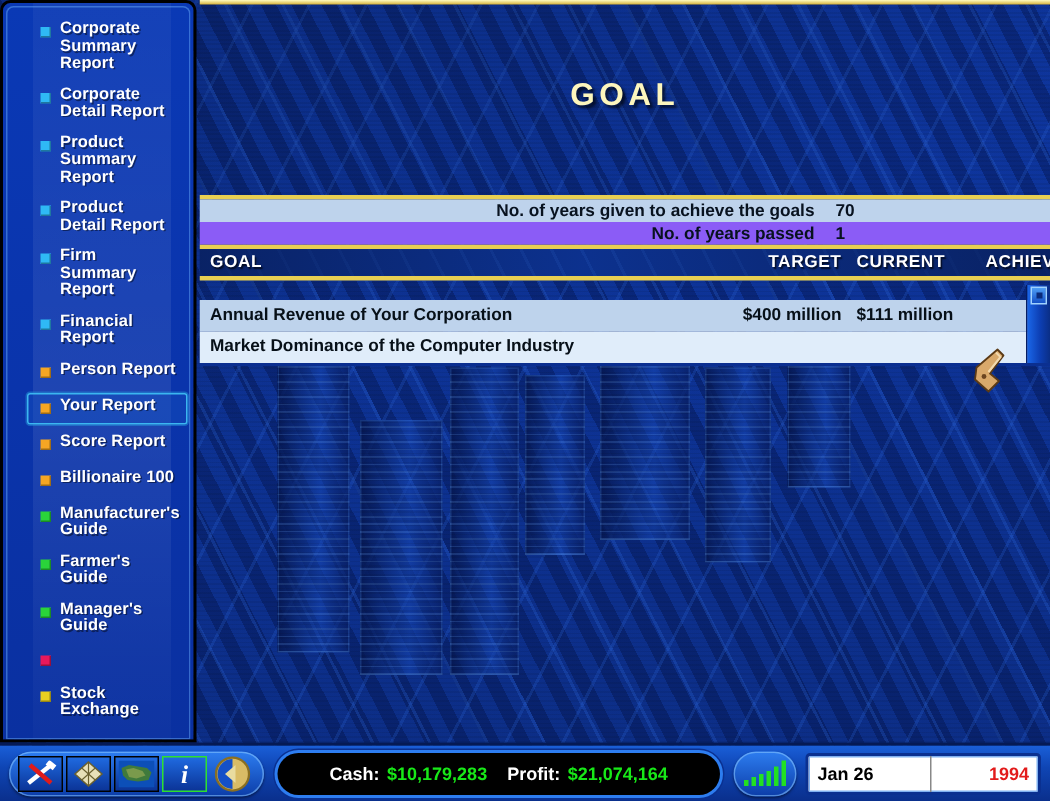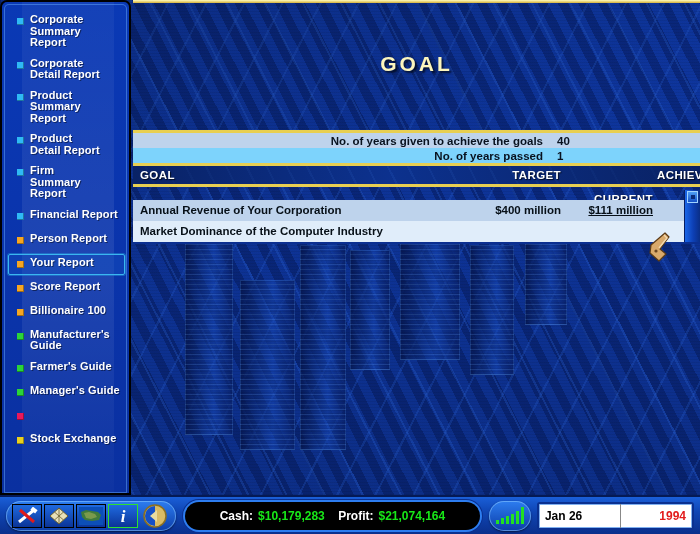--- a/index.html
+++ b/index.html
@@ -80,21 +80,21 @@
     box-shadow: inset 0 0 0 1px rgba(110,180,255,.45);
     pointer-events:none;
   }
   #sidebar .bg-fade{
     position:absolute; left:20px; top:0; width:92px; bottom:0;
     background: linear-gradient(180deg, rgba(255,255,255,.045), rgba(255,255,255,.085) 55%, rgba(255,255,255,.02));
     pointer-events:none;
   }
   .nav-list {
     position: relative;
-    margin: 0; padding: 3px 0 0 2px; list-style: none;
+    margin: 0; padding: 3px 0 0 12px; list-style: none;
   }
   .nav-item {
     position: relative;
     display: flex;
     align-items: flex-start;
     gap: 6px;
     padding: 2px 4px 2px 8px;
     margin: 0 4px 3px 4px;
     min-height: 15px;
     border: 1px solid transparent;
@@ -156,21 +156,21 @@
   }
   .sum-row {
     display: flex;
     align-items: center;
     height: 15px;
     font-size: 11.5px;
     font-weight: bold;
     color: #08121f;
   }
   .sum-row.r1 { background: #bed3ec; }
-  .sum-row.r2 { background: #7dd3fc; }
+  .sum-row.r2 { background: #8b5cf6; }
   .sum-label {
     flex: 0 0 410px;
     text-align: right;
     padding-right: 14px;
   }
   .sum-value {
     flex: 0 0 auto;
     text-align: left;
   }
 
@@ -190,21 +190,21 @@
     font-weight: bold;
     letter-spacing: .4px;
   }
   .col-head .ch {
     position: absolute;
     top: 3px;
     text-shadow: 1px 1px 1px rgba(0,0,0,.7);
   }
   .ch-goal     { left: 7px; }
   .ch-target   { left: 350px; width: 78px; text-align: right; }
-  .ch-current  { left: 438px; width: 82px; text-align: right; margin-top: 24px; }
+  .ch-current  { left: 438px; width: 82px; text-align: left; }
   .ch-achieved { left: 524px; width: 76px; text-align: left; }
 
   
   .goal-table {
     position: absolute;
     left: 0; top: 190px;
     width: 100%;
     border-bottom: 2px solid #0b2f90;
   }
   .g-row {
@@ -214,21 +214,21 @@
     font-size: 11.5px;
     font-weight: bold;
     color: #071018;
     cursor: default;
   }
   .g-row.odd  { background: #bed3ec; margin-top: 10px; }
   .g-row.even { background: #e0edfa; }
   .g-cell { position: absolute; top: 4px; }
   .c-goal     { left: 7px; }
   .c-target   { left: 350px; width: 78px; text-align: right; }
-  .c-current  { left: 438px; width: 82px; text-align: right; text-decoration: underline; }
+  .c-current  { left: 438px; width: 82px; text-align: left; }
   .c-achieved { left: 512px; width: 76px; text-align: right; }
 
   
   .vscroll {
     position: absolute;
     right: 0; top: 190px;
     width: 15px; height: 52px;
     background: linear-gradient(90deg,#1158d8,#0c38ac);
     border-left: 1px solid #061d62;
   }
@@ -342,21 +342,21 @@
   </div>
 
   <div id="main">
     <div class="gold-top"></div>
 
     <div class="goal-title">GOAL</div>
 
     <div class="summary">
       <div class="sum-row r1">
         <div class="sum-label">No. of years given to achieve the goals</div>
-        <div class="sum-value">40</div>
+        <div class="sum-value">70</div>
       </div>
       <div class="sum-row r2">
         <div class="sum-label">No. of years passed</div>
         <div class="sum-value">1</div>
       </div>
     </div>
 
     <div class="col-head">
       <div class="ch ch-goal">GOAL</div>
       <div class="ch ch-target">TARGET</div>

